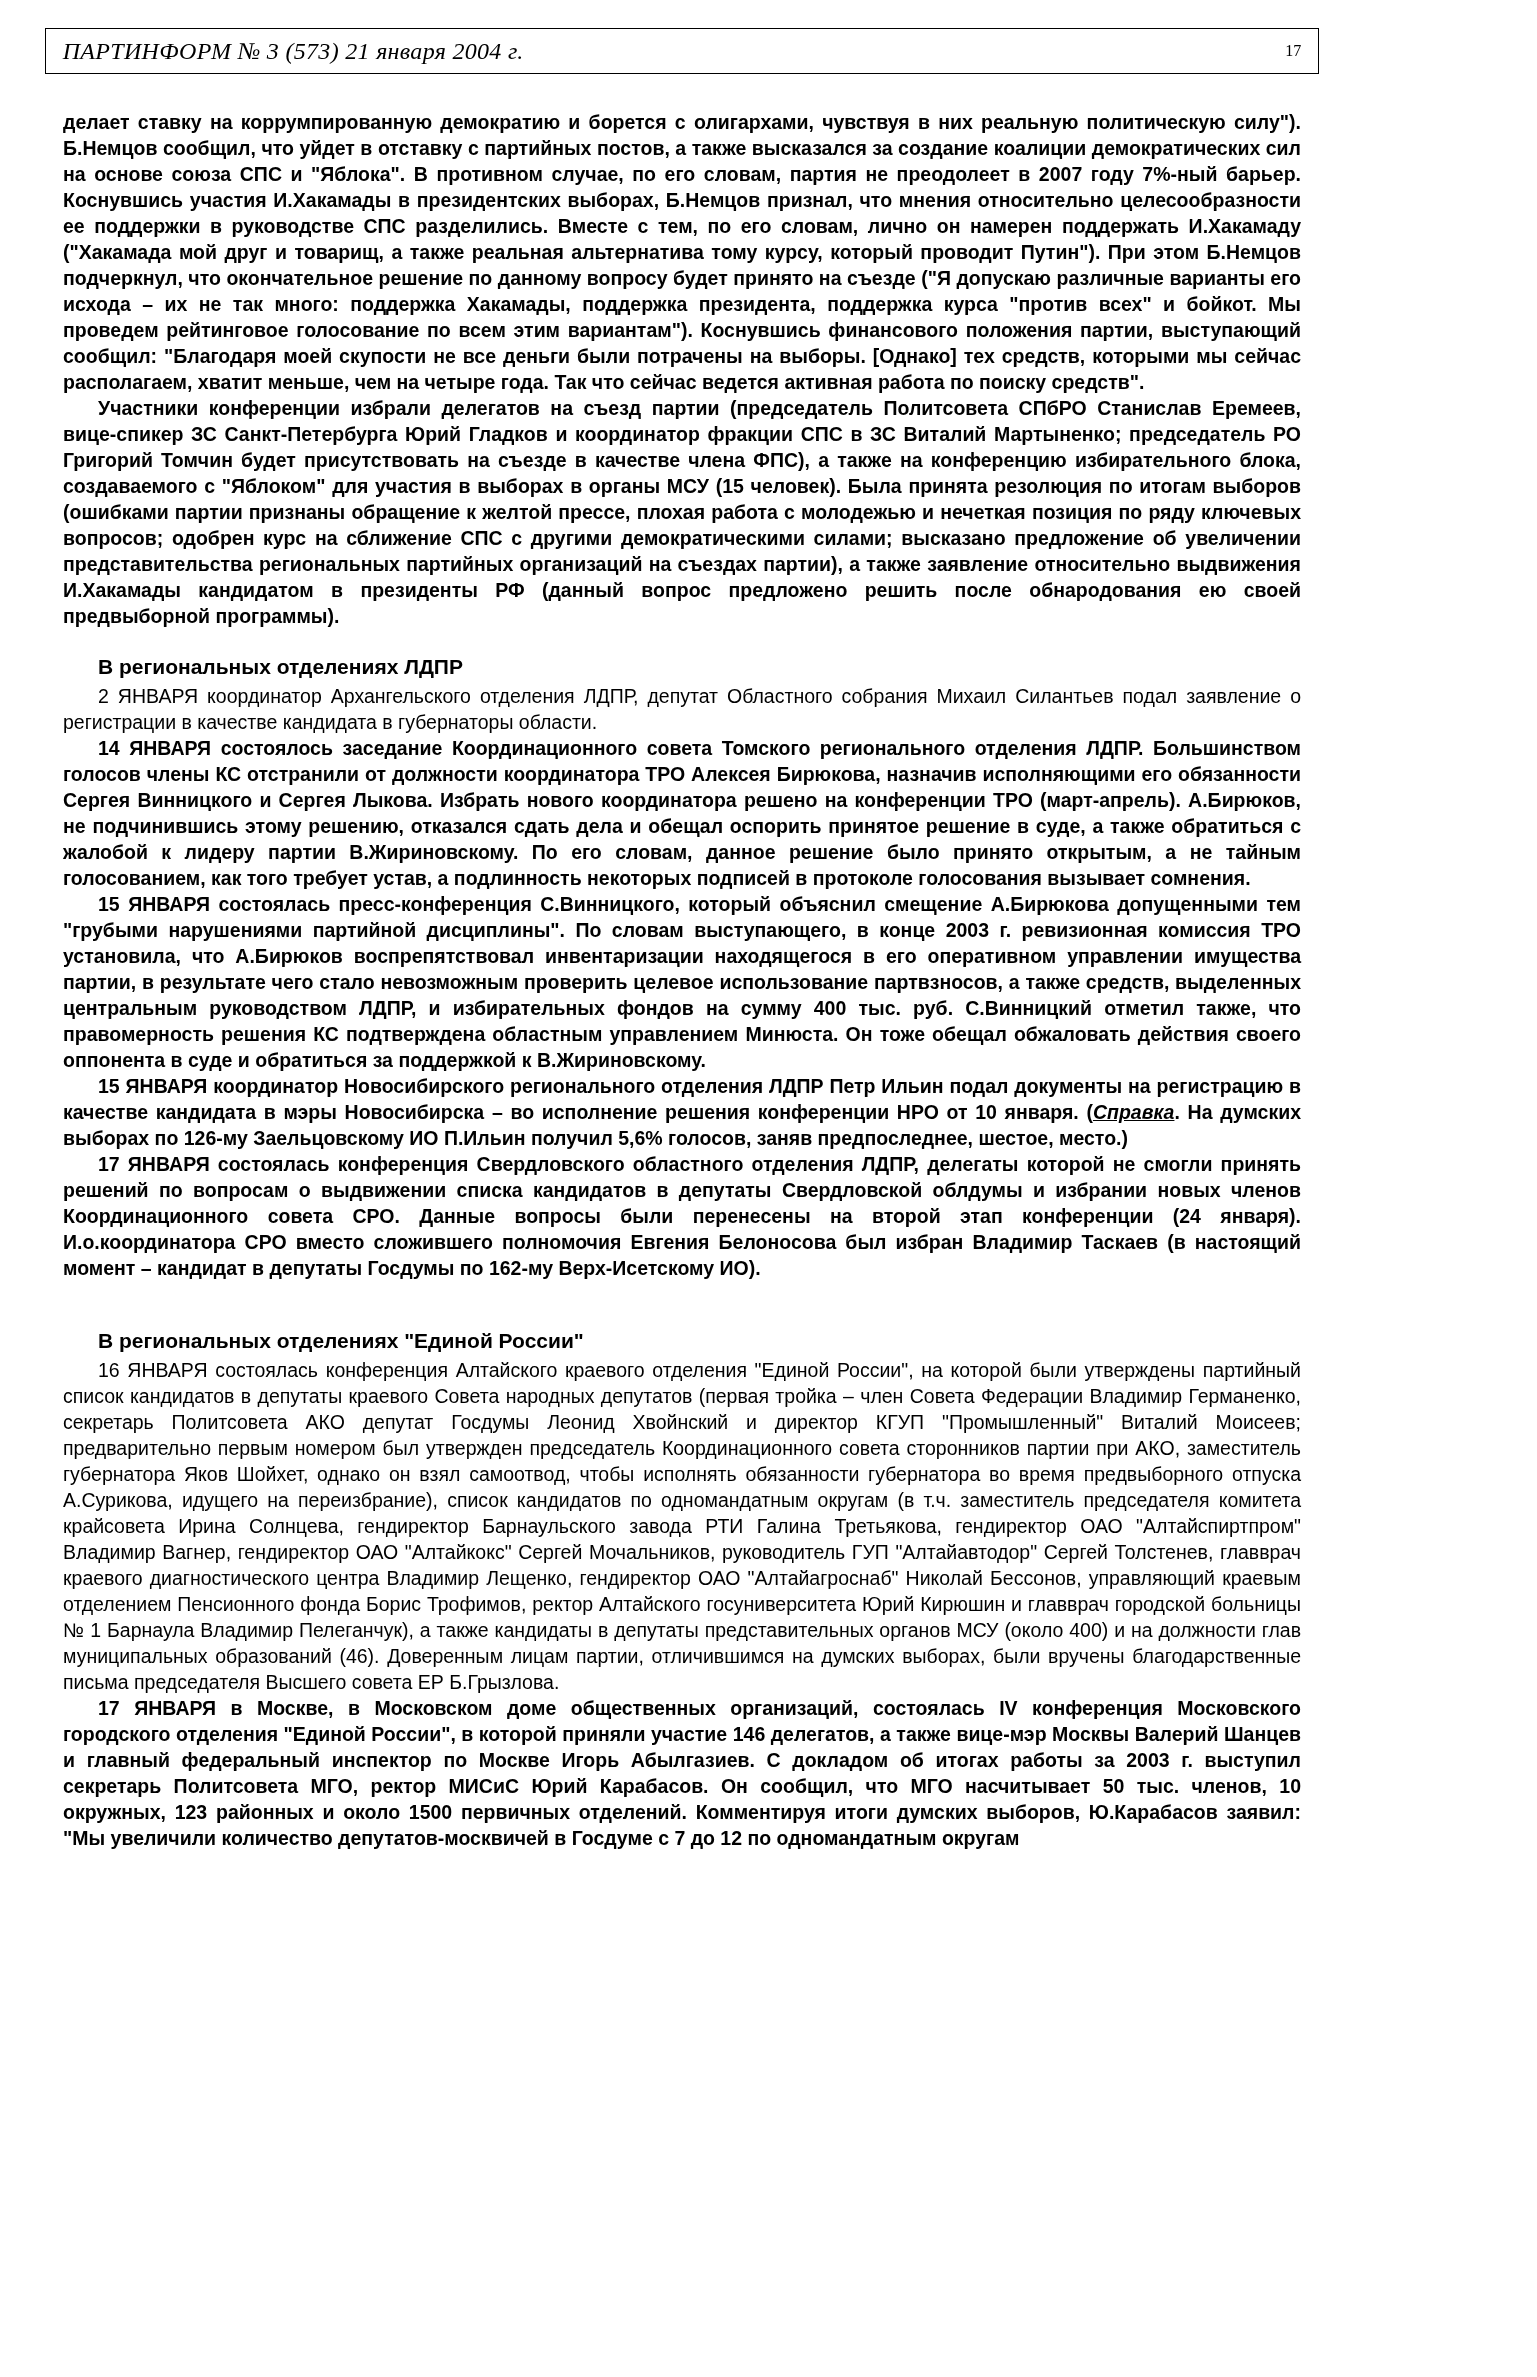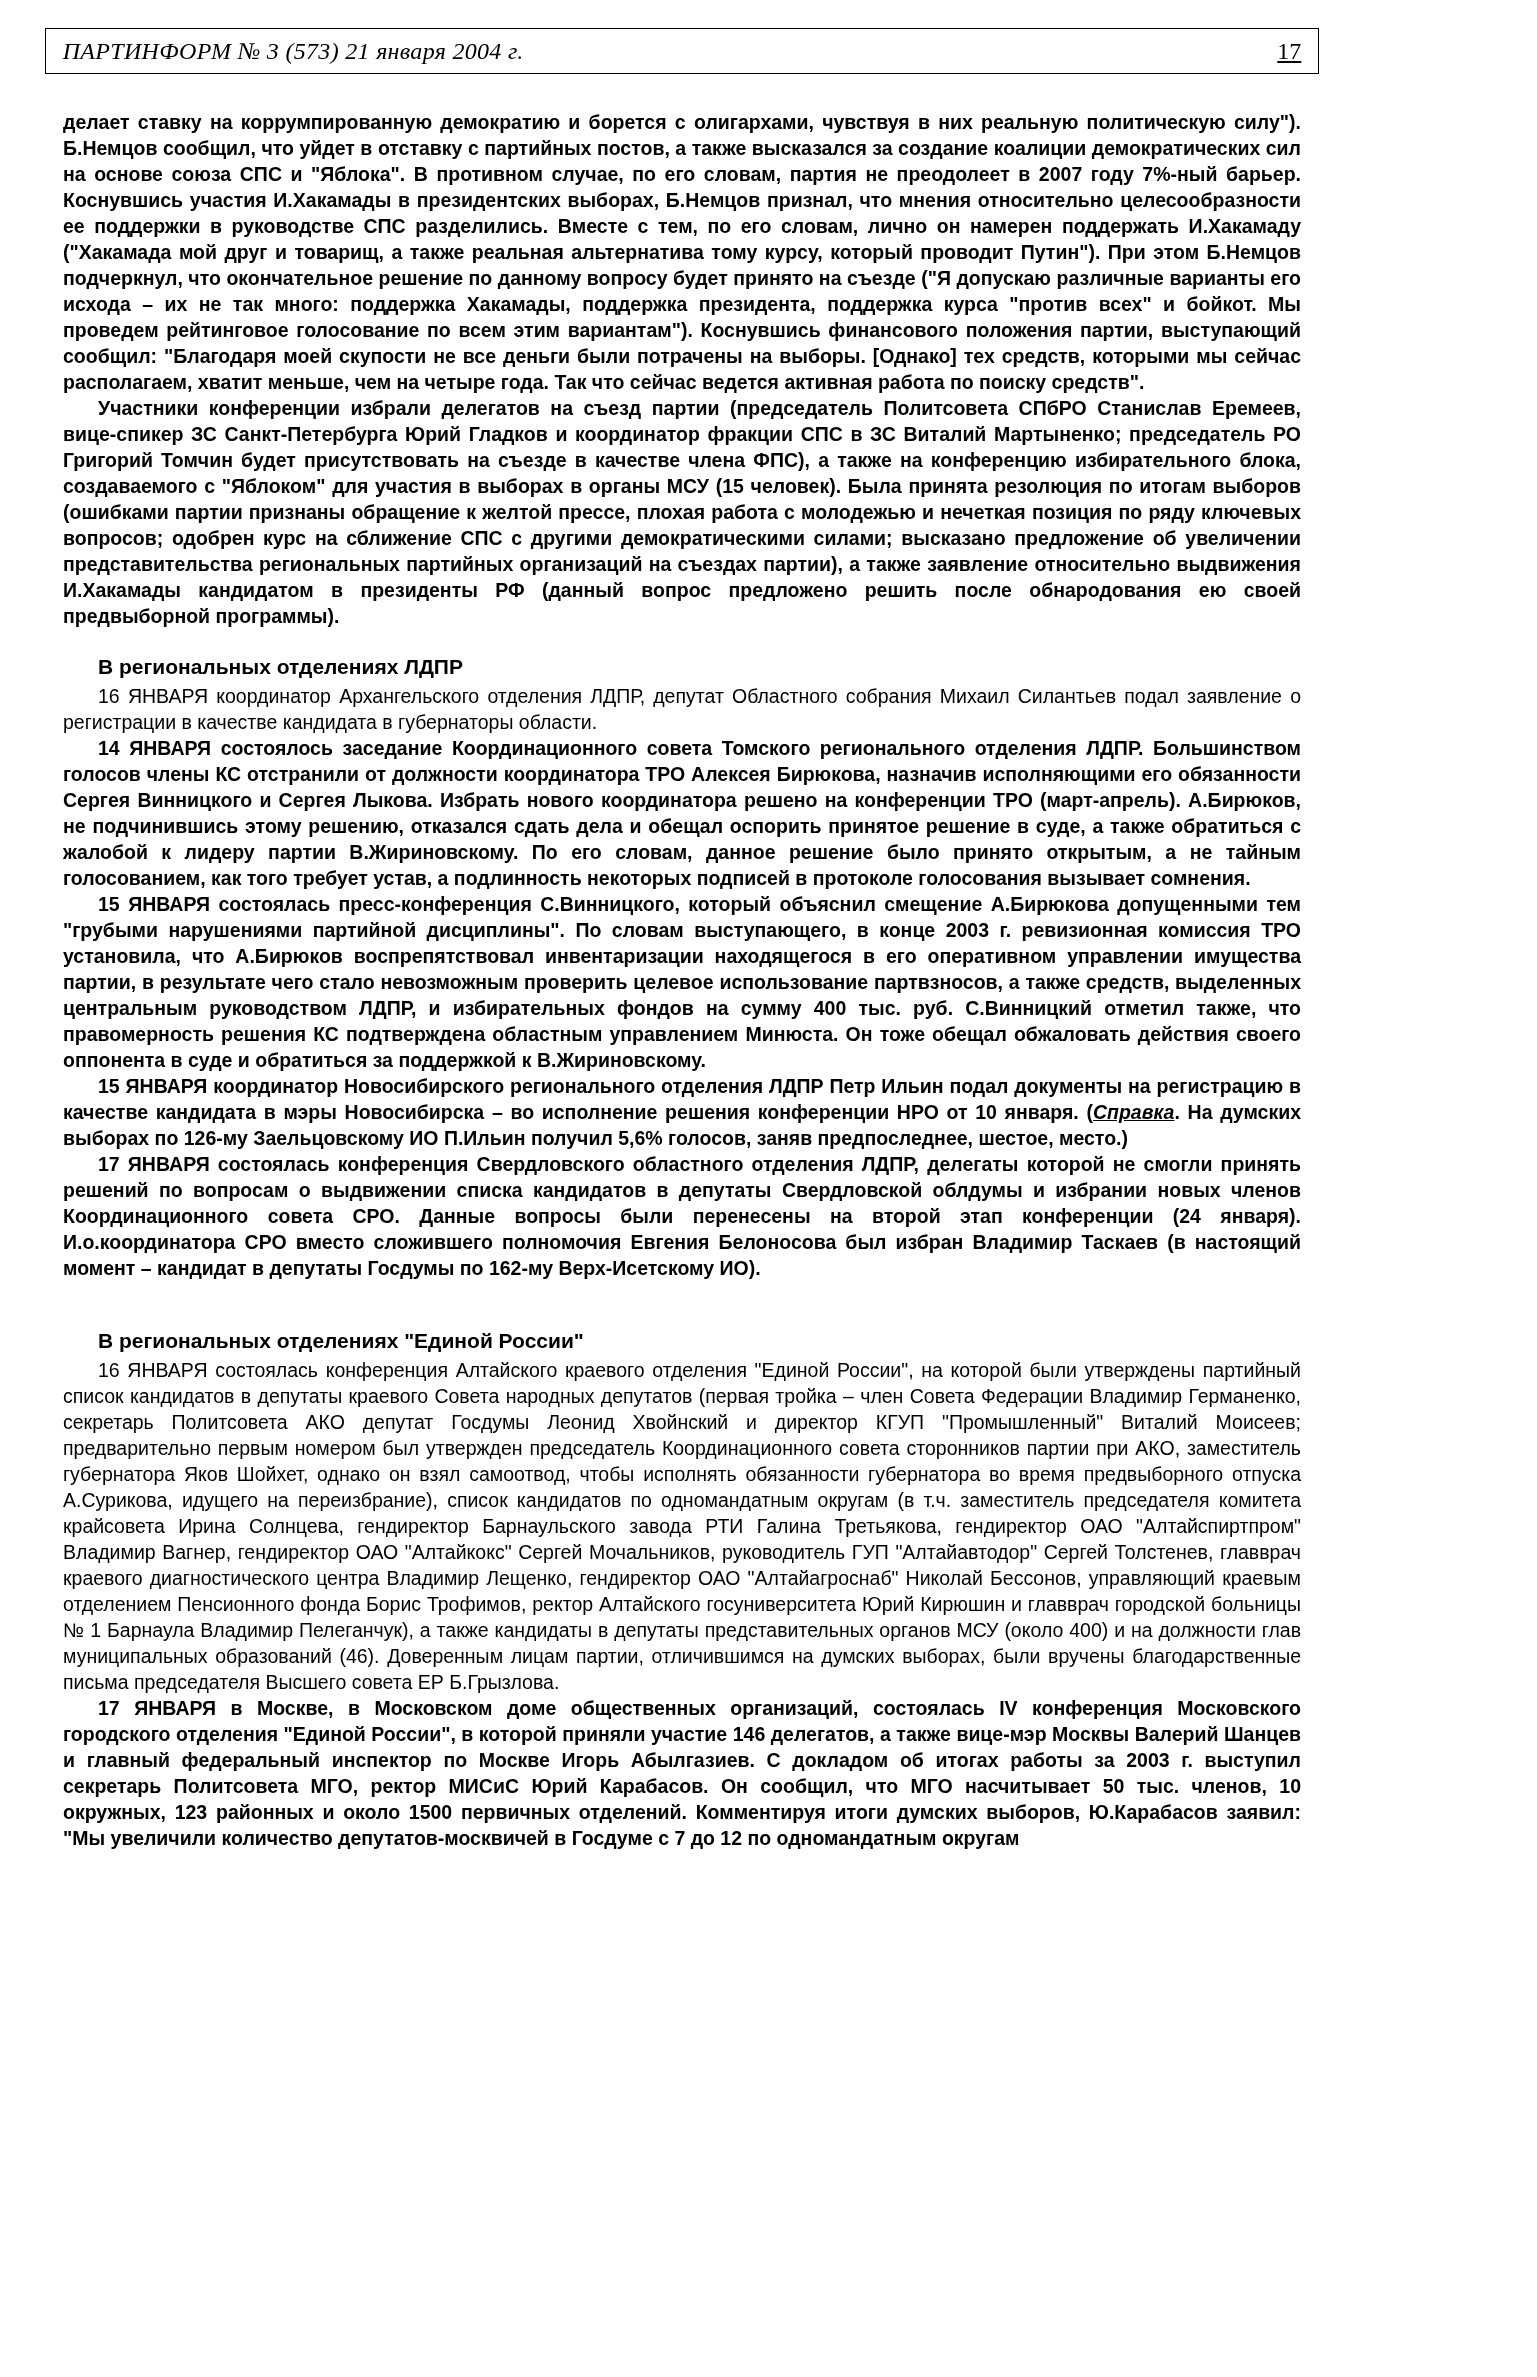--- a/index.html
+++ b/index.html
@@ -30,23 +30,22 @@
   }
   .header-left {
     font-family: "Liberation Serif", serif;
     font-style: italic;
     font-size: 24px;
     letter-spacing: 0.3px;
     white-space: nowrap;
   }
   .header-right {
     font-family: "Liberation Serif", serif;
-    font-size: 24px;
+    font-size: 16px;
     font-style: normal;
-    text-decoration: underline;
   }
   
   .content {
     padding: 0 18px 0 18px;
     margin-top: 7px;
   }
   p {
     margin: 0;
     text-align: justify;
     font-size: 19.5px;
@@ -81,21 +80,21 @@
   </div>
 
   <div class="content">
 
     <p class="b">делает ставку на коррумпированную демократию и борется с олигархами, чувствуя в них реальную политическую силу"). Б.Немцов сообщил, что уйдет в отставку с партийных постов, а также высказался за создание коалиции демократических сил на основе союза СПС и "Яблока". В противном случае, по его словам, партия не преодолеет в 2007 году 7%-ный барьер. Коснувшись участия И.Хакамады в президентских выборах, Б.Немцов признал, что мнения относительно целесообразности ее поддержки в руководстве СПС разделились. Вместе с тем, по его словам, лично он намерен поддержать И.Хакамаду ("Хакамада мой друг и товарищ, а также реальная альтернатива тому курсу, который проводит Путин"). При этом Б.Немцов подчеркнул, что окончательное решение по данному вопросу будет принято на съезде ("Я допускаю различные варианты его исхода – их не так много: поддержка Хакамады, поддержка президента, поддержка курса "против всех" и бойкот. Мы проведем рейтинговое голосование по всем этим вариантам"). Коснувшись финансового положения партии, выступающий сообщил: "Благодаря моей скупости не все деньги были потрачены на выборы. [Однако] тех средств, которыми мы сейчас располагаем, хватит меньше, чем на четыре года. Так что сейчас ведется активная работа по поиску средств".</p>
 
     <p class="b indent">Участники конференции избрали делегатов на съезд партии (председатель Политсовета СПбРО Станислав Еремеев, вице-спикер ЗС Санкт-Петербурга Юрий Гладков и координатор фракции СПС в ЗС Виталий Мартыненко; председатель РО Григорий Томчин будет присутствовать на съезде в качестве члена ФПС), а также на конференцию избирательного блока, создаваемого с "Яблоком" для участия в выборах в органы МСУ (15 человек). Была принята резолюция по итогам выборов (ошибками партии признаны обращение к желтой прессе, плохая работа с молодежью и нечеткая позиция по ряду ключевых вопросов; одобрен курс на сближение СПС с другими демократическими силами; высказано предложение об увеличении представительства региональных партийных организаций на съездах партии), а также заявление относительно выдвижения И.Хакамады кандидатом в президенты РФ (данный вопрос предложено решить после обнародования ею своей предвыборной программы).</p>
 
     <h2 class="section">В региональных отделениях ЛДПР</h2>
 
-    <p class="indent">16 ЯНВАРЯ координатор Архангельского отделения ЛДПР, депутат Областного собрания Михаил Силантьев подал заявление о регистрации в качестве кандидата в губернаторы области.</p>
+    <p class="indent">2 ЯНВАРЯ координатор Архангельского отделения ЛДПР, депутат Областного собрания Михаил Силантьев подал заявление о регистрации в качестве кандидата в губернаторы области.</p>
 
     <p class="b indent">14 ЯНВАРЯ состоялось заседание Координационного совета Томского регионального отделения ЛДПР. Большинством голосов члены КС отстранили от должности координатора ТРО Алексея Бирюкова, назначив исполняющими его обязанности Сергея Винницкого и Сергея Лыкова. Избрать нового координатора решено на конференции ТРО (март-апрель). А.Бирюков, не подчинившись этому решению, отказался сдать дела и обещал оспорить принятое решение в суде, а также обратиться с жалобой к лидеру партии В.Жириновскому. По его словам, данное решение было принято открытым, а не тайным голосованием, как того требует устав, а подлинность некоторых подписей в протоколе голосования вызывает сомнения.</p>
 
     <p class="b indent">15 ЯНВАРЯ состоялась пресс-конференция С.Винницкого, который объяснил смещение А.Бирюкова допущенными тем "грубыми нарушениями партийной дисциплины". По словам выступающего, в конце 2003 г. ревизионная комиссия ТРО установила, что А.Бирюков воспрепятствовал инвентаризации находящегося в его оперативном управлении имущества партии, в результате чего стало невозможным проверить целевое использование партвзносов, а также средств, выделенных центральным руководством ЛДПР, и избирательных фондов на сумму 400 тыс. руб. С.Винницкий отметил также, что правомерность решения КС подтверждена областным управлением Минюста. Он тоже обещал обжаловать действия своего оппонента в суде и обратиться за поддержкой к В.Жириновскому.</p>
 
     <p class="b indent"><span>15 ЯНВАРЯ координатор Новосибирского регионального отделения ЛДПР Петр Ильин подал документы на регистрацию в качестве кандидата в мэры Новосибирска – во исполнение решения конференции НРО от 10 января. (</span><span class="it u">Справка</span><span>. На думских выборах по 126-му Заельцовскому ИО П.Ильин получил 5,6% голосов, заняв предпоследнее, шестое, место.)</span></p>
 
     <p class="b indent">17 ЯНВАРЯ состоялась конференция Свердловского областного отделения ЛДПР, делегаты которой не смогли принять решений по вопросам о выдвижении списка кандидатов в депутаты Свердловской облдумы и избрании новых членов Координационного совета СРО. Данные вопросы были перенесены на второй этап конференции (24 января). И.о.координатора СРО вместо сложившего полномочия Евгения Белоносова был избран Владимир Таскаев (в настоящий момент – кандидат в депутаты Госдумы по 162-му Верх-Исетскому ИО).</p>
 
     <div class="gap-md"></div>

